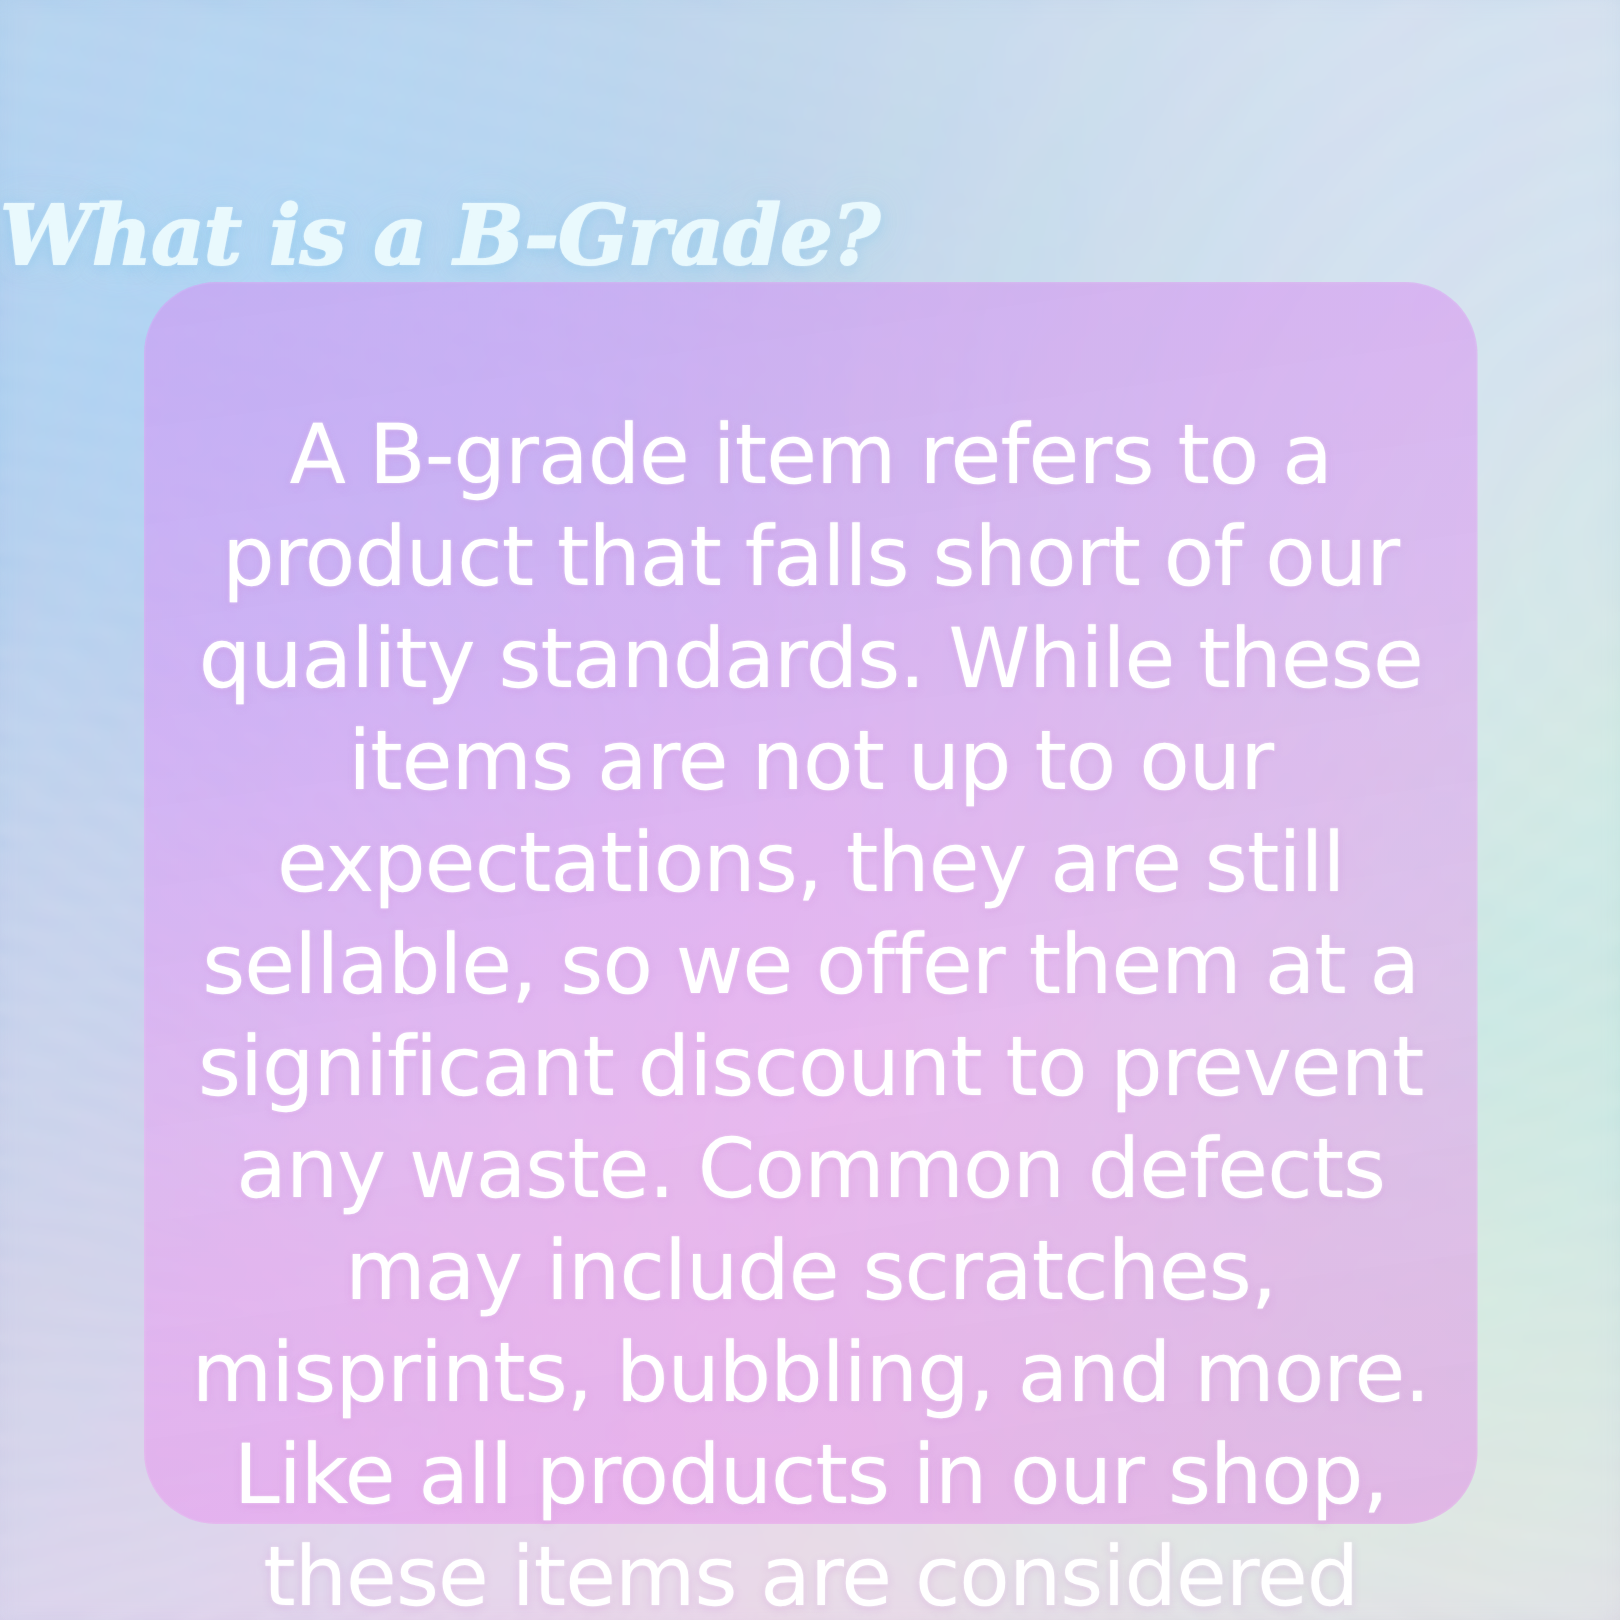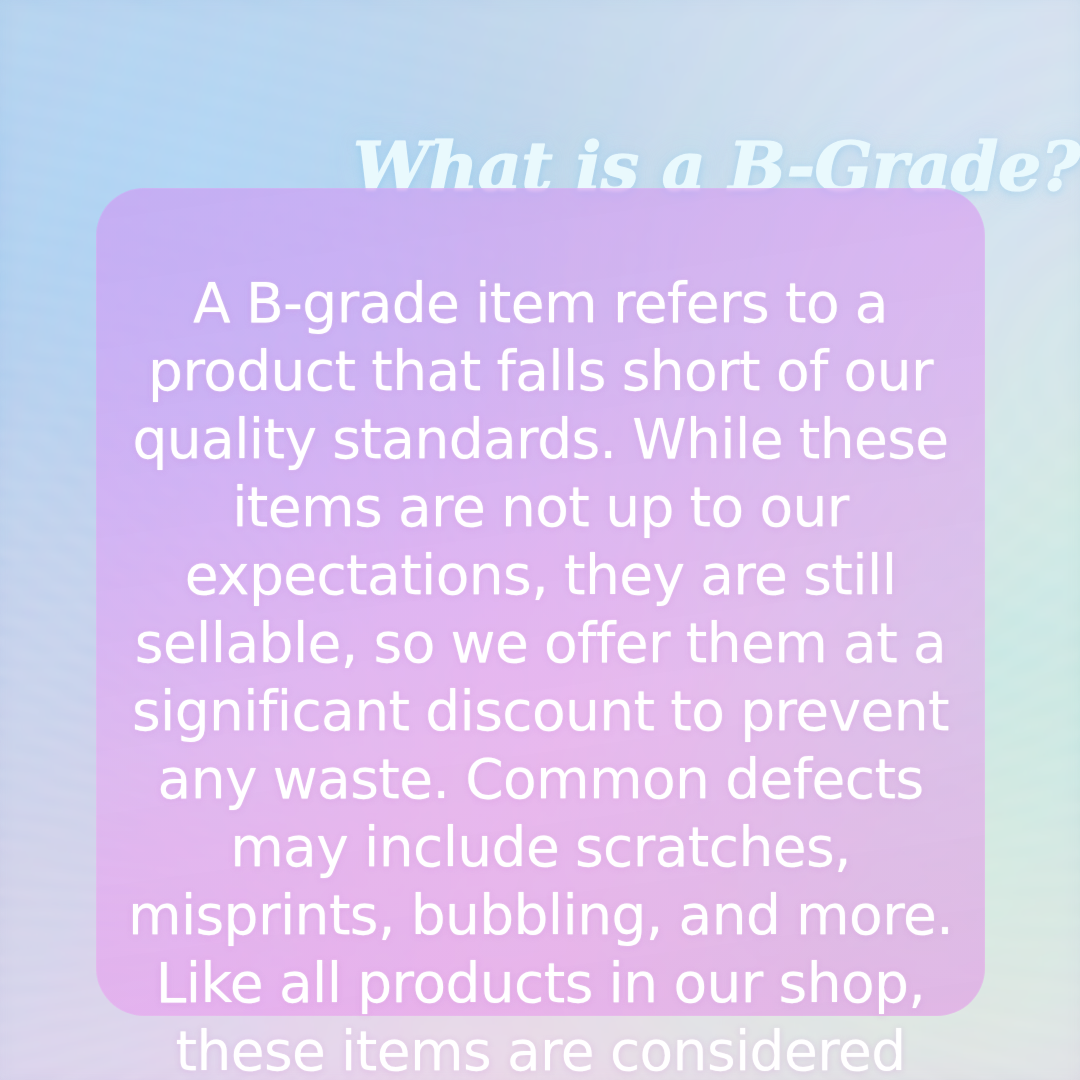--- a/index.html
+++ b/index.html
@@ -151,25 +151,25 @@
     backdrop-filter: blur(5px);
     -webkit-backdrop-filter: blur(5px);
   }
 
   
   .title {
     position: absolute;
     left: 0;
     right: 0;
     top: 72px;
-    text-align: right;
+    text-align: left;
     font-family: "DejaVu Serif", "Liberation Serif", serif;
     font-weight: 700;
     font-style: italic;
-    font-size: 68px;
+    font-size: 55px;
     line-height: 96px;
     letter-spacing: -0.5px;
     color: #e9f9fd;
     white-space: nowrap;
     text-shadow:
       0 0 2px rgba(255,255,255,0.85),
       0 2px 10px rgba(120,190,230,0.55),
       0 0 30px rgba(170,225,245,0.40);
     -webkit-text-stroke: 1.2px rgba(233,249,253,0.95);
   }

